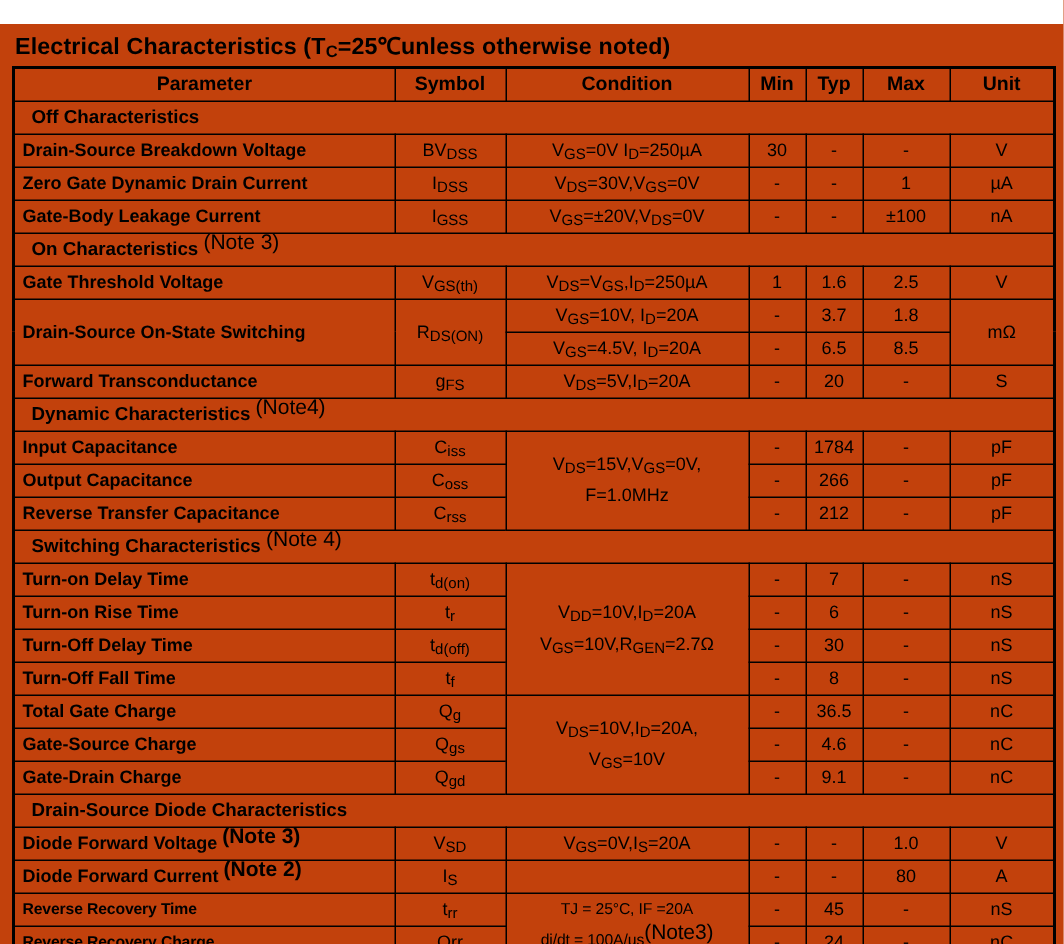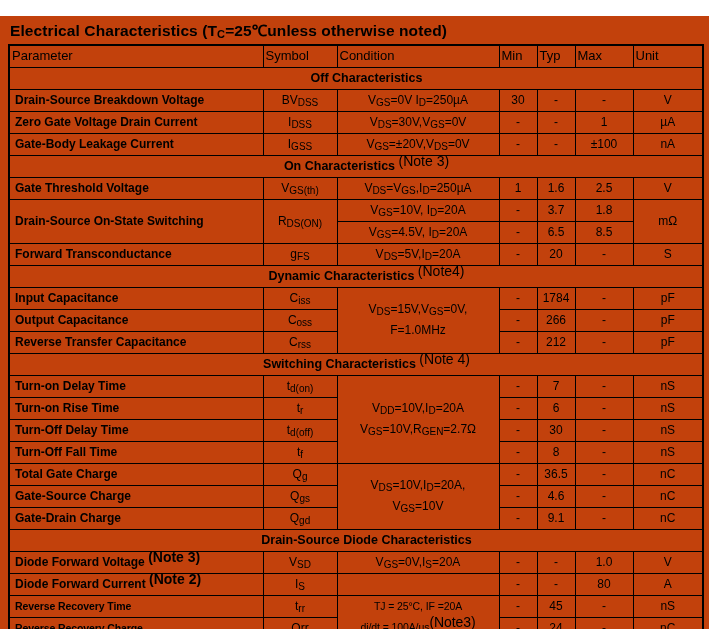--- a/index.html
+++ b/index.html
@@ -32,39 +32,39 @@
     width: 694px;
     border: 2px solid #000;
   }
   .ec th, .ec td {
     border: 1px solid #000;
     overflow: hidden;
     white-space: nowrap;
   }
   .ec th {
     font-size: 13px;
-    font-weight: normal;
+    font-weight: bold;
     height: 22px;
-    text-align: left;
+    text-align: center;
     padding: 0 2px;
     line-height: 20px;
   }
   .ec td {
     font-size: 12px;
     height: 21px;
     padding: 0 2px;
     text-align: center;
     vertical-align: middle;
     line-height: 21px;
   }
   .ec td.pl { text-align: left; padding-left: 5px; font-weight: bold; }
   .ec tr.section td {
     font-weight: bold;
-    text-align: center;
-    padding-left: 23px;
+    text-align: left;
+    padding-left: 11px;
     font-size: 12.5px;
   }
   .ec tr.section sup { font-weight: normal; }
   .ec td.sm { font-size: 10.5px; letter-spacing: -0.1px; }
   .ec sub { font-size: 10px; line-height: 0; vertical-align: -2px; }
   .ec sup { font-size: 14px; line-height: 0; vertical-align: 4px; }
 </style>
 </head>
 <body>
 
@@ -98,21 +98,21 @@
         <tr>
           <td class="pl">Drain-Source Breakdown Voltage</td>
           <td class="">BV<sub>DSS</sub></td>
           <td class="">V<sub>GS</sub>=0V I<sub>D</sub>=250µA</td>
           <td class="">30</td>
           <td class="">-</td>
           <td class="">-</td>
           <td class="">V</td>
         </tr>
         <tr>
-          <td class="pl">Zero Gate Voltage Drain Current</td>
+          <td class="pl">Zero Gate Dynamic Drain Current</td>
           <td class="">I<sub>DSS</sub></td>
           <td class="">V<sub>DS</sub>=30V,V<sub>GS</sub>=0V</td>
           <td class="">-</td>
           <td class="">-</td>
           <td class="">1</td>
           <td class="">µA</td>
         </tr>
         <tr>
           <td class="pl">Gate-Body Leakage Current</td>
           <td class="">I<sub>GSS</sub></td>

